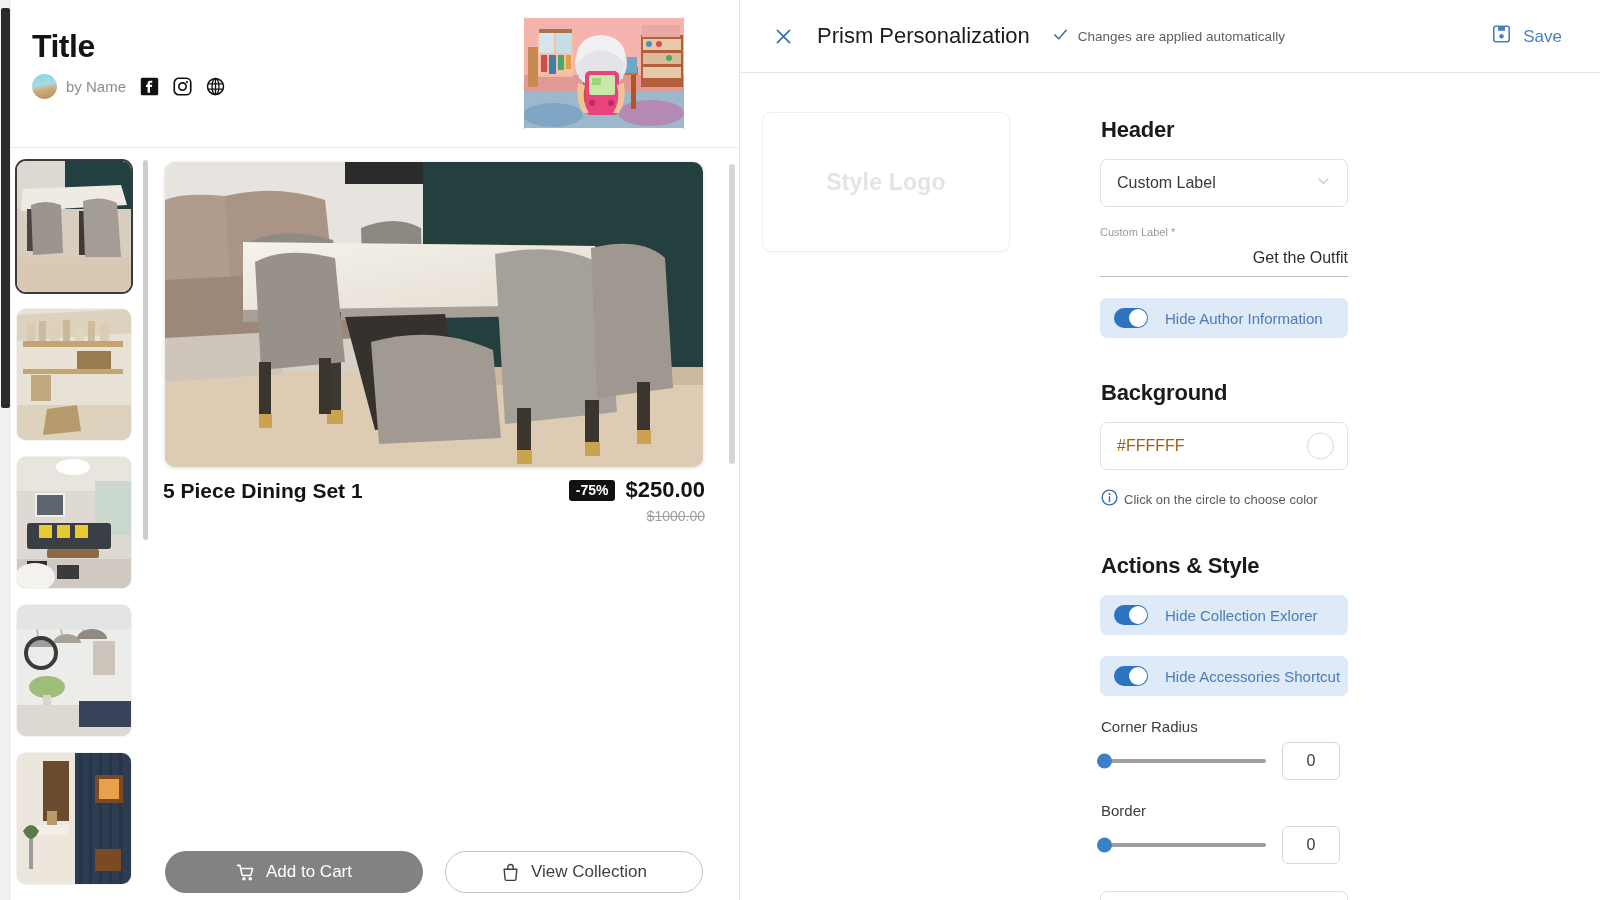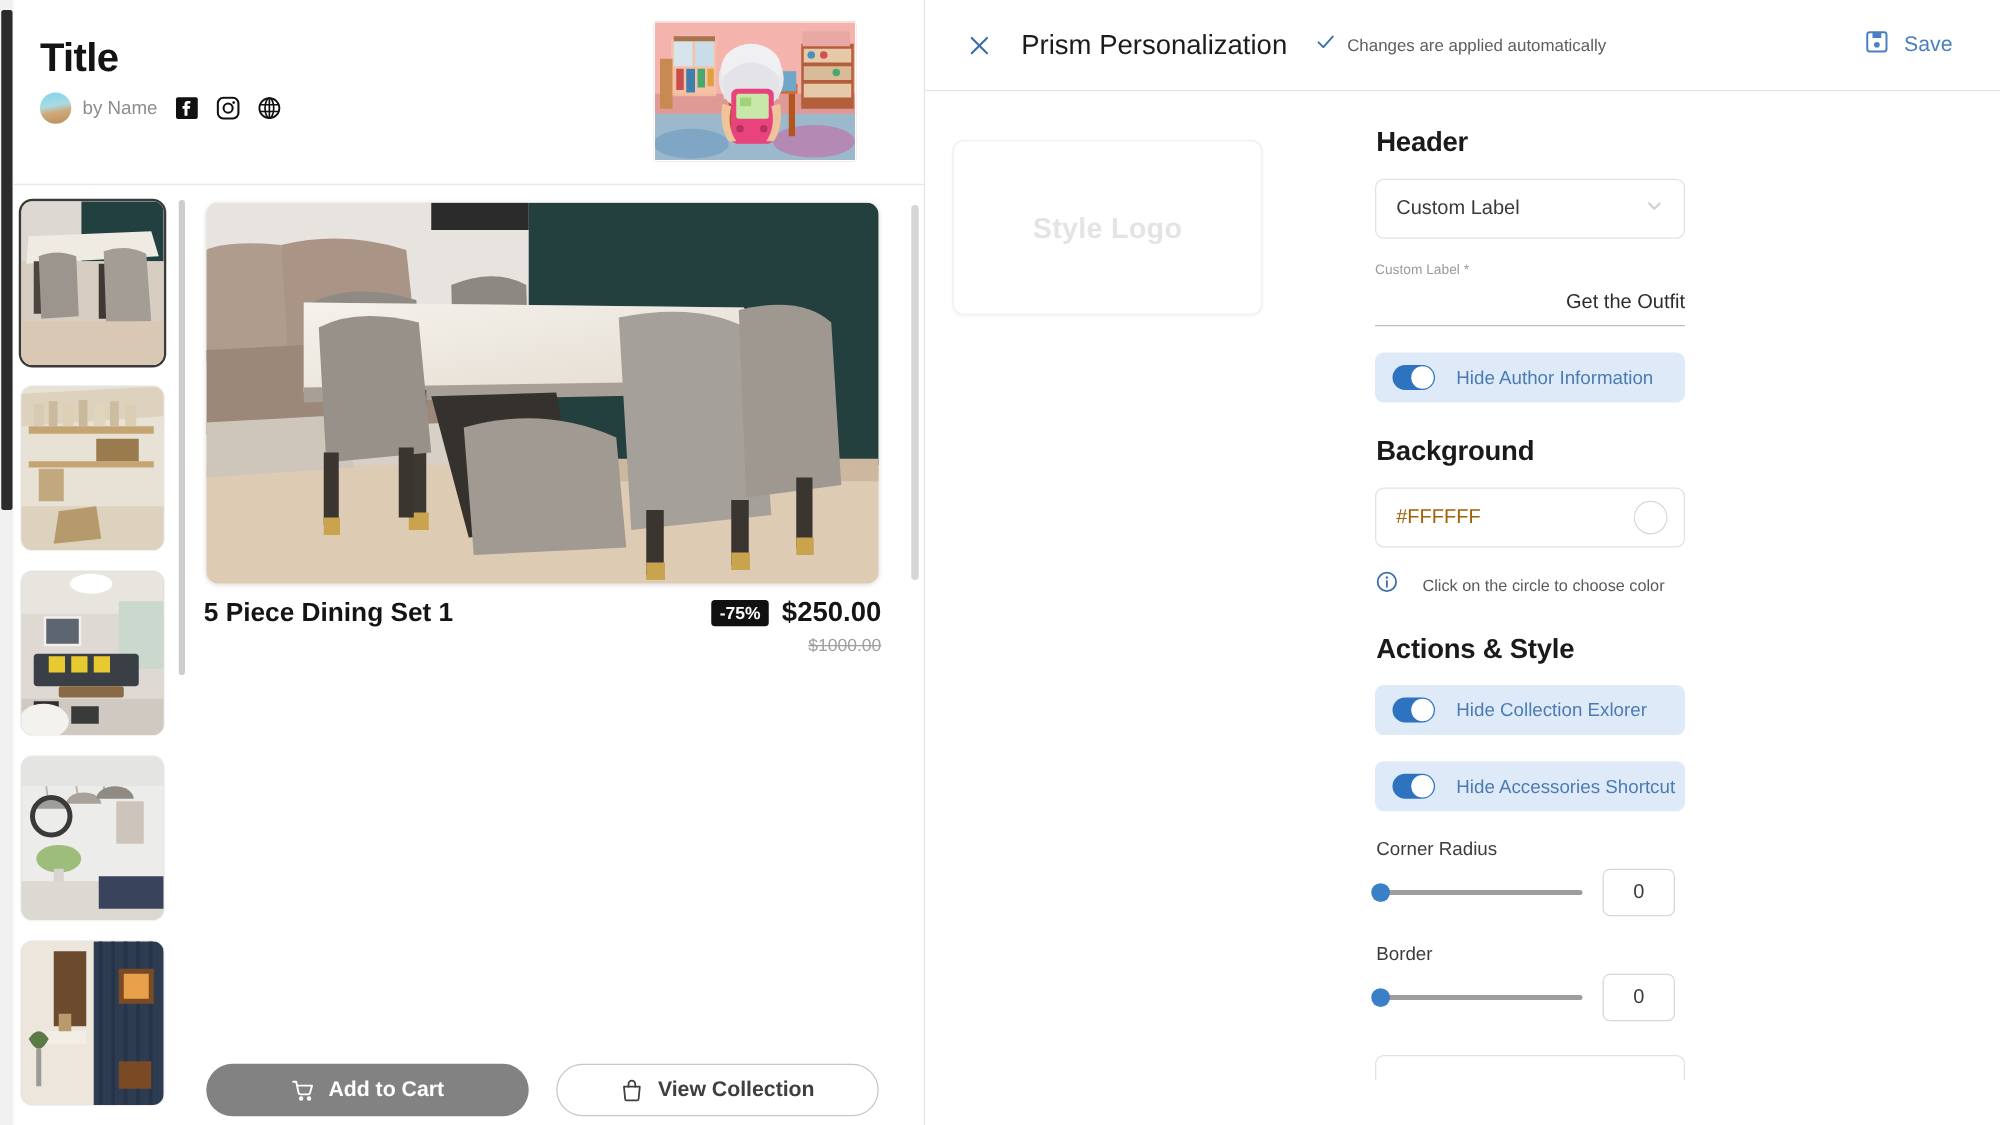--- a/index.html
+++ b/index.html
@@ -117,21 +117,21 @@
     background: #d6d6d6; border-radius: 3px;
   }
 
   .action-row {
     position: absolute; left: 10px; bottom: 7px;
     width: 545px; display: flex; gap: 22px; align-items: center;
   }
   .btn {
     display: flex; align-items: center; justify-content: center; gap: 11px;
     height: 42px; border-radius: 21px;
-    font-size: 17px; font-weight: bold; cursor: pointer;
+    font-size: 17px; font-weight: normal; cursor: pointer;
   }
   .btn-cart {
     width: 258px; background: #828282; color: #ffffff; border: none;
   }
   .btn-collection {
     width: 258px; background: #ffffff; color: #3f3f3f;
     border: 1px solid #c6c6c6;
   }
   .btn svg { display: block; }
 
@@ -178,21 +178,21 @@
   }
   .logo-text {
     font-size: 23px; font-weight: bold; color: #e4e4e4; letter-spacing: 0.2px;
   }
 
   .settings-col {
     position: relative; width: 300px; padding-top: 28px; flex: 0 0 300px;
   }
   .section-title {
     font-size: 22px; font-weight: bold; color: #1a1a1a;
-    margin: 0 0 16px 1px; letter-spacing: -0.2px;
+    margin: 16px 0 16px 1px; letter-spacing: -0.2px;
   }
   .section-gap { height: 26px; }
 
   .select-field {
     position: relative; width: 248px; height: 48px;
     border: 1px solid #e2e2e2; border-radius: 7px; background: #fff;
     display: flex; align-items: center; padding: 0 16px; cursor: pointer;
   }
   .select-value { font-size: 16px; color: #3a3a3a; }
   .chevron {
@@ -229,21 +229,21 @@
     border: 1px solid #e2e2e2; border-radius: 7px; background: #fff;
     display: flex; align-items: center; padding: 0 16px;
   }
   .color-value { font-size: 16px; color: #a16207; }
   .color-swatch {
     position: absolute; right: 13px; top: 50%; transform: translateY(-50%);
     width: 27px; height: 27px; border-radius: 50%;
     border: 1px solid #d9d9d9; background: #ffffff; cursor: pointer;
   }
   .hint-row {
-    display: flex; align-items: center; gap: 19px; margin-top: 18px;
+    display: flex; align-items: center; gap: 5px; margin-top: 18px;
     width: 260px;
   }
   .hint-text { font-size: 13px; color: #5a5a5a; }
 
   .slider-label {
     font-size: 15px; color: #3c3c3c; margin: 22px 0 7px 1px;
   }
   .slider-row { display: flex; align-items: center; gap: 16px; }
   .slider-track {
     position: relative; width: 166px; height: 4px;

